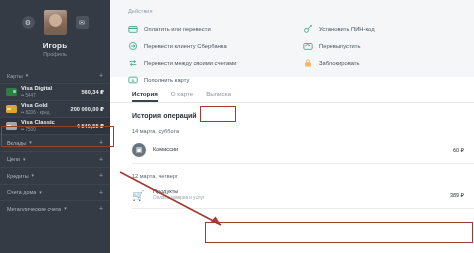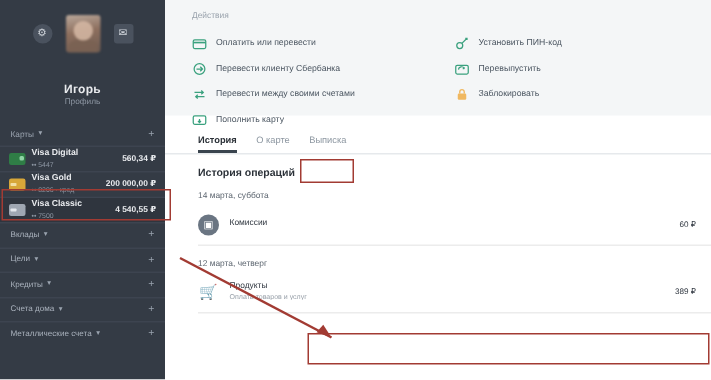--- a/index.html
+++ b/index.html
@@ -36,21 +36,21 @@
   .avatar:after{
     content:"";position:absolute;left:5px;top:4px;width:13px;height:13px;
     border-radius:50%;background:#d6b9a4;opacity:.85;
   }
   .avatar:before{
     content:"";position:absolute;left:2px;bottom:0;width:19px;height:9px;
     border-radius:50% 50% 0 0;background:#7a6253;opacity:.9;
   }
   .sb-name{
     text-align:center;color:#e8eaed;font-size:8px;font-weight:bold;
-    margin-top:20px;letter-spacing:.2px;filter:blur(.25px);
+    margin-top:6px;letter-spacing:.2px;filter:blur(.25px);
   }
   .sb-sub{
     text-align:center;color:#8e97a3;font-size:5.5px;margin-top:1px;filter:blur(.3px);
   }
 
   .sb-sect{
     display:flex;align-items:center;justify-content:space-between;
     padding:0 7px;height:15px;margin-top:11px;
   }
   .sb-sect-l{display:flex;align-items:center;gap:3px;}

